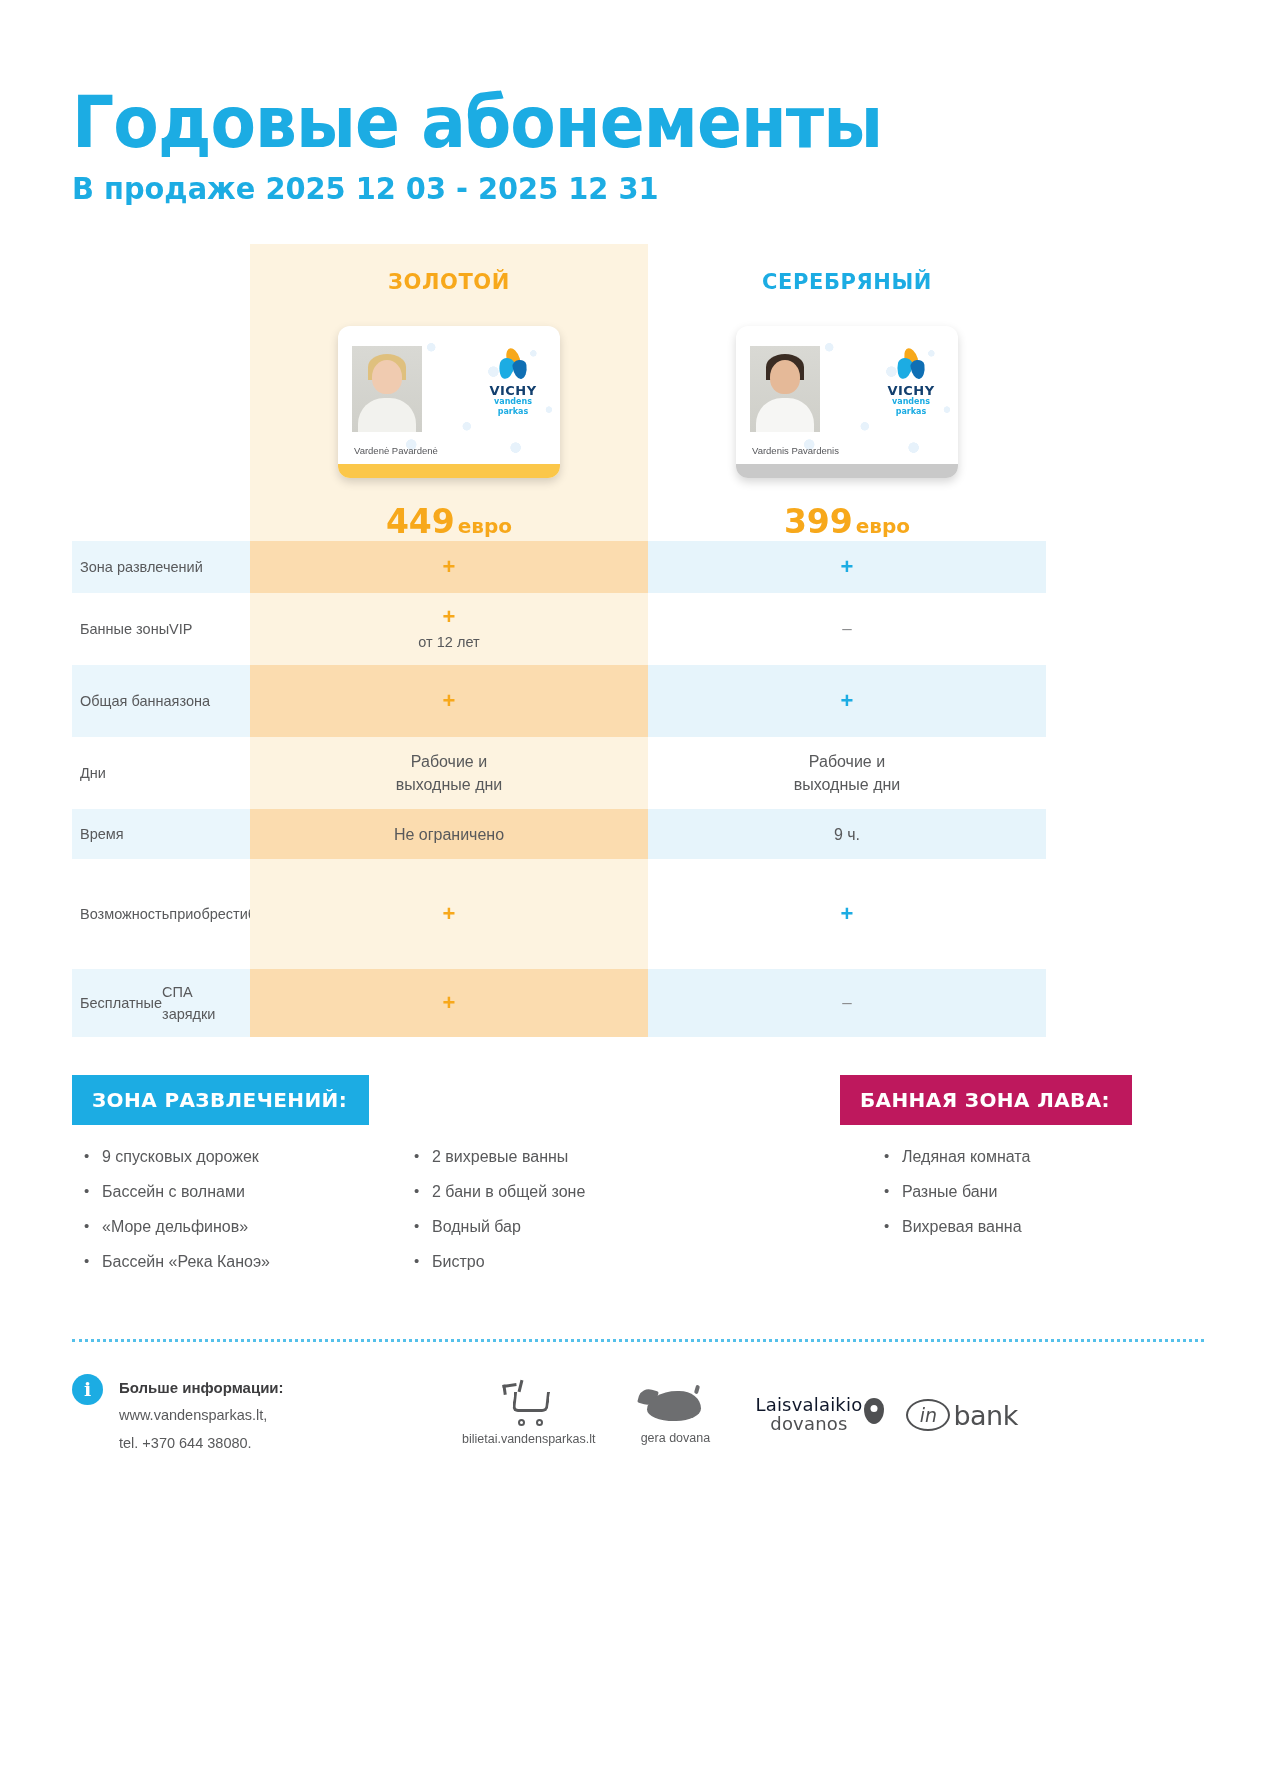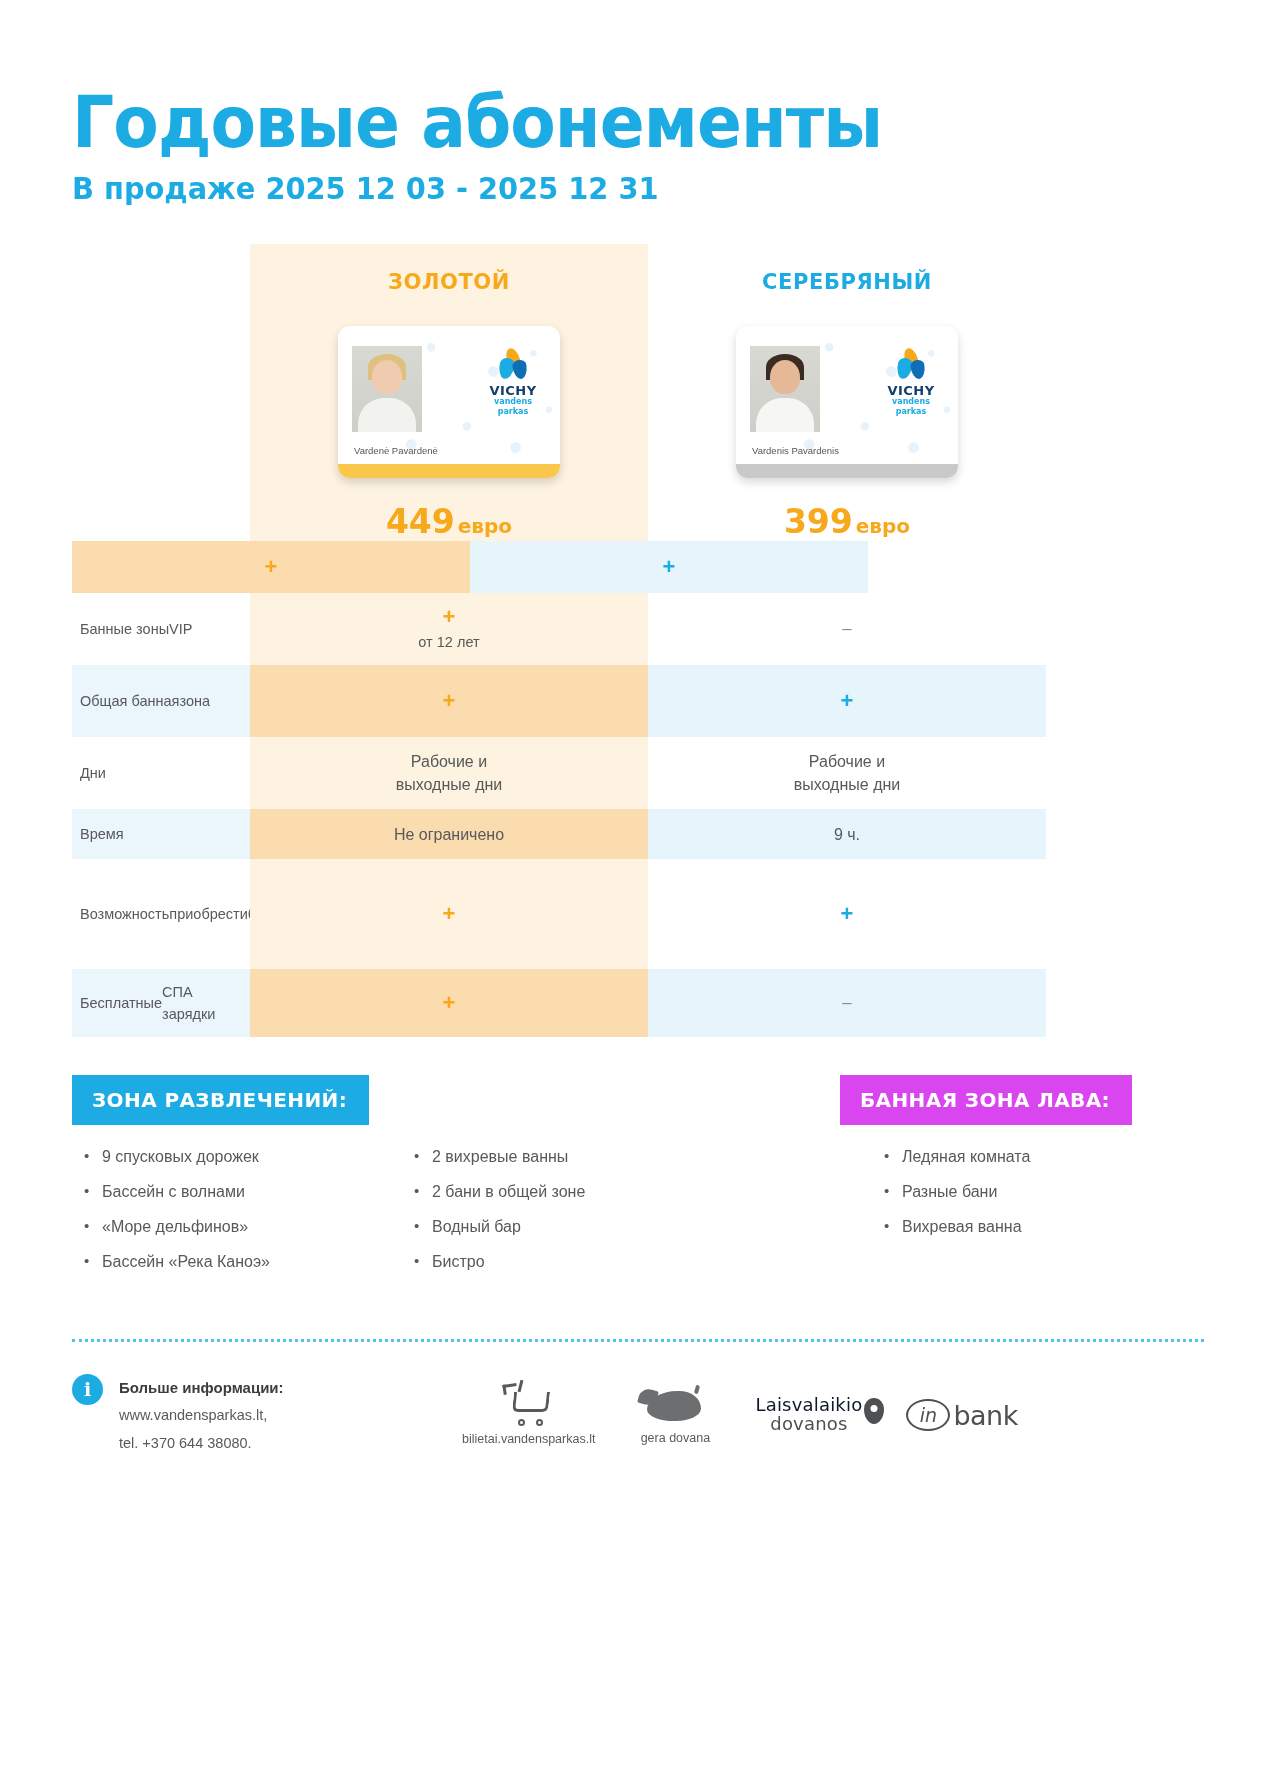--- a/index.html
+++ b/index.html
@@ -200,21 +200,21 @@
   .badge {
     display:inline-block;
     font-family: "DejaVu Sans", sans-serif;
     font-weight: bold;
     font-size: 20px;
     color:#ffffff;
     padding: 13px 22px 13px 20px;
     letter-spacing: .4px;
   }
   .badge-blue   { background:#1CACE3; }
-  .badge-orange { background:#d946ef; }
+  .badge-orange { background:#be185d; }
   .lists { display:flex; margin-top: 22px; }
   .list-col { width: 330px; }
   ul.bl { list-style:none; }
   ul.bl li {
     font-size: 16px; color:#58595b;
     padding-left: 30px; position:relative;
     margin-bottom: 14px; line-height:1.3;
   }
   ul.bl li::before {
     content:"•"; position:absolute; left: 12px; top:-1px; color:#58595b; font-size: 15px;
@@ -384,20 +384,23 @@
       </div>
       <div class="col-plan">
         <div class="price">
           <span class="num">399</span><span class="cur">евро</span>
         </div>
       </div>
     </div>
 
     <div id="table-body">
         <div class="trow shaded" style="min-height: 52px;">
+          <div class="tcell-label" style="min-height: 52px;">
+            <span>Зона развлечений</span>
+          </div>
           <div class="tcell gold" style="min-height: 52px;">
             <span class="plus-o">+</span>
           </div>
           <div class="tcell silver" style="min-height: 52px;">
             <span class="plus-b">+</span>
           </div>
         </div>
         <div class="trow plain" style="min-height: 72px;">
           <div class="tcell-label" style="min-height: 72px;">
             <span>Банные зоны</span>

